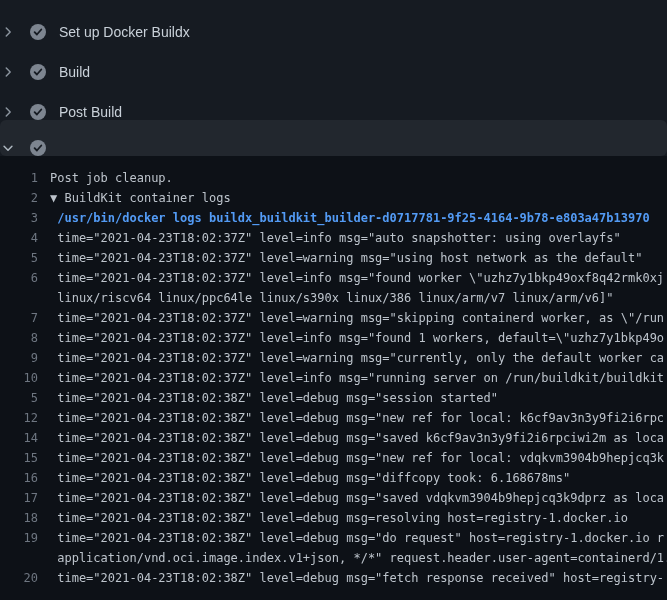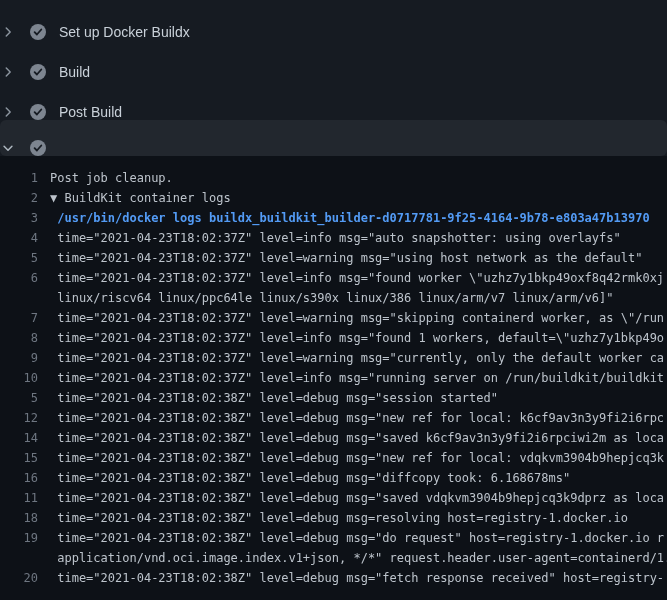--- a/index.html
+++ b/index.html
@@ -133,19 +133,19 @@
       <div class="log-row"><span class="gutter"></span><span class="log-text"> linux/riscv64 linux/ppc64le linux/s390x linux/386 linux/arm/v7 linux/arm/v6]"</span></div>
       <div class="log-row"><span class="gutter">7</span><span class="log-text"> time="2021-04-23T18:02:37Z" level=warning msg="skipping containerd worker, as \"/run</span></div>
       <div class="log-row"><span class="gutter">8</span><span class="log-text"> time="2021-04-23T18:02:37Z" level=info msg="found 1 workers, default=\"uzhz7y1bkp49o</span></div>
       <div class="log-row"><span class="gutter">9</span><span class="log-text"> time="2021-04-23T18:02:37Z" level=warning msg="currently, only the default worker ca</span></div>
       <div class="log-row"><span class="gutter">10</span><span class="log-text"> time="2021-04-23T18:02:37Z" level=info msg="running server on /run/buildkit/buildkit</span></div>
       <div class="log-row"><span class="gutter">5</span><span class="log-text"> time="2021-04-23T18:02:38Z" level=debug msg="session started"</span></div>
       <div class="log-row"><span class="gutter">12</span><span class="log-text"> time="2021-04-23T18:02:38Z" level=debug msg="new ref for local: k6cf9av3n3y9fi2i6rpc</span></div>
       <div class="log-row"><span class="gutter">14</span><span class="log-text"> time="2021-04-23T18:02:38Z" level=debug msg="saved k6cf9av3n3y9fi2i6rpciwi2m as loca</span></div>
       <div class="log-row"><span class="gutter">15</span><span class="log-text"> time="2021-04-23T18:02:38Z" level=debug msg="new ref for local: vdqkvm3904b9hepjcq3k</span></div>
       <div class="log-row"><span class="gutter">16</span><span class="log-text"> time="2021-04-23T18:02:38Z" level=debug msg="diffcopy took: 6.168678ms"</span></div>
-      <div class="log-row"><span class="gutter">11</span><span class="log-text"> time="2021-04-23T18:02:38Z" level=debug msg="saved vdqkvm3904b9hepjcq3k9dprz as loca</span></div>
+      <div class="log-row"><span class="gutter">17</span><span class="log-text"> time="2021-04-23T18:02:38Z" level=debug msg="saved vdqkvm3904b9hepjcq3k9dprz as loca</span></div>
       <div class="log-row"><span class="gutter">18</span><span class="log-text"> time="2021-04-23T18:02:38Z" level=debug msg=resolving host=registry-1.docker.io</span></div>
       <div class="log-row"><span class="gutter">19</span><span class="log-text"> time="2021-04-23T18:02:38Z" level=debug msg="do request" host=registry-1.docker.io r</span></div>
       <div class="log-row"><span class="gutter"></span><span class="log-text"> application/vnd.oci.image.index.v1+json, */*" request.header.user-agent=containerd/1.4</span></div>
       <div class="log-row"><span class="gutter">20</span><span class="log-text"> time="2021-04-23T18:02:38Z" level=debug msg="fetch response received" host=registry-</span></div>
     </div>
 </div>
 
 </body></html>

